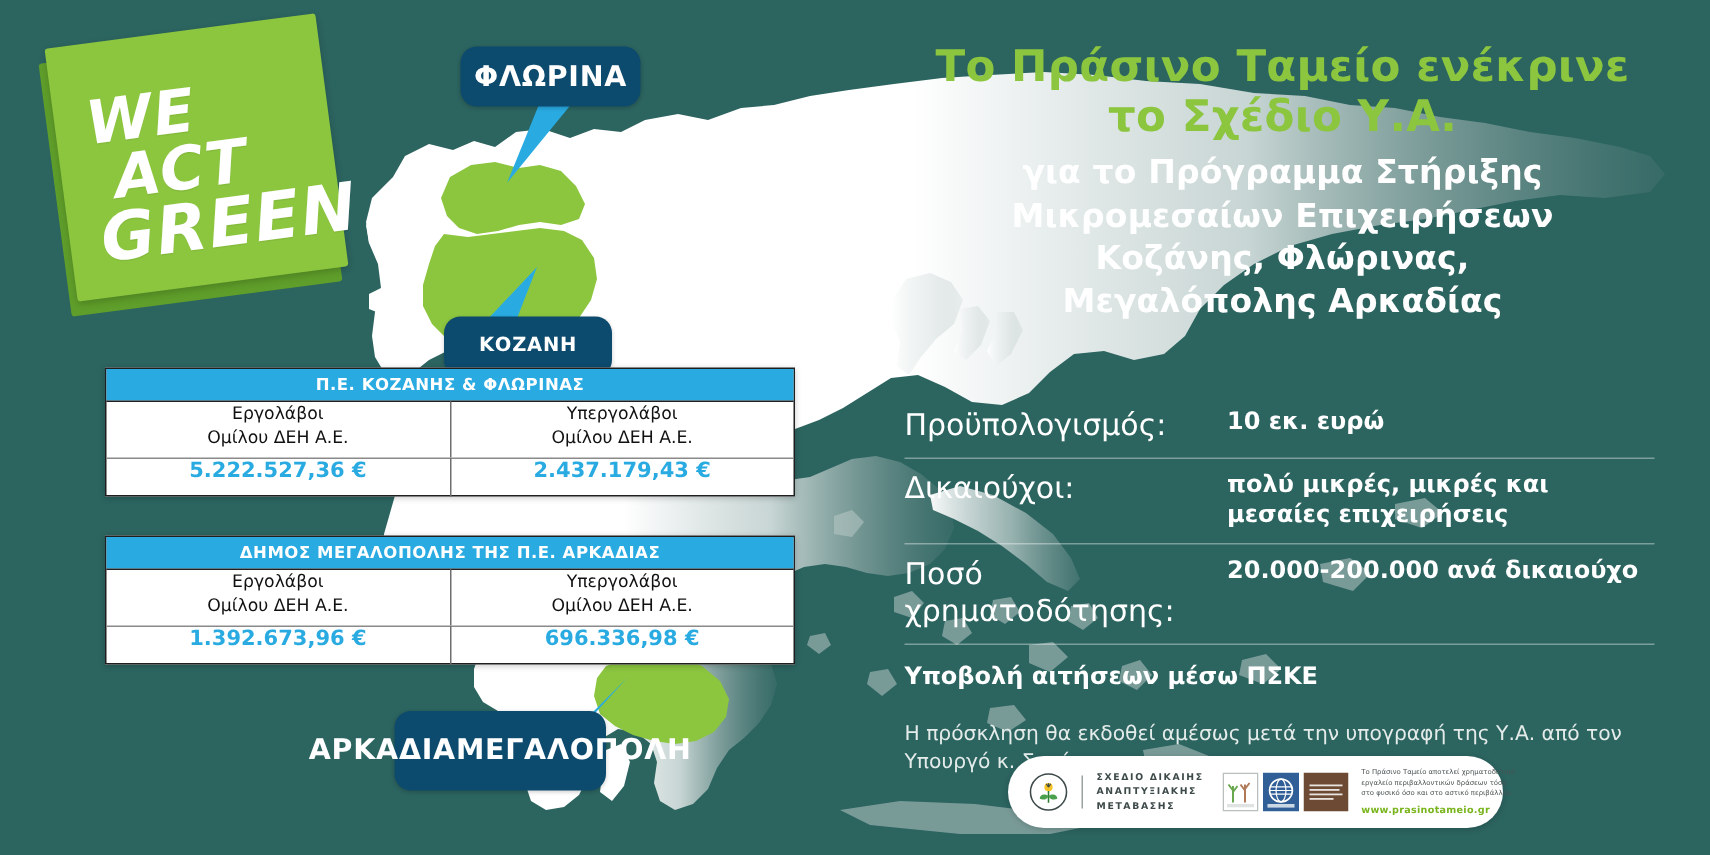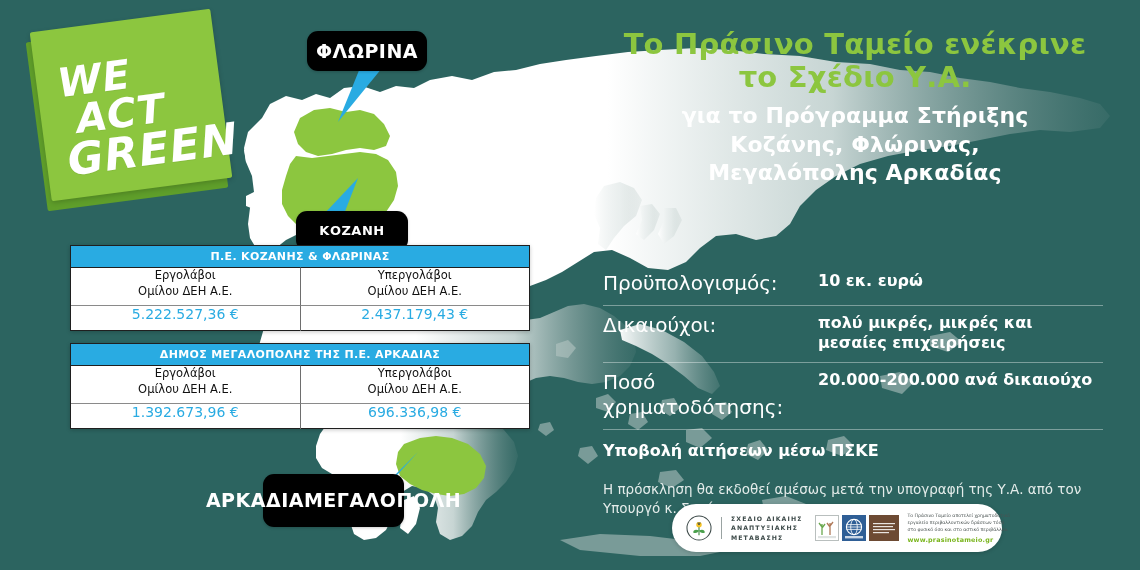--- a/index.html
+++ b/index.html
@@ -35,57 +35,57 @@
     display:flex;flex-direction:column;justify-content:center;
     padding-left:16px;box-sizing:border-box;
     text-shadow:0 1px 0 rgba(0,0,0,.05);
   }
   .logo-text .l1{font-size:40px;}
   .logo-text .l2{font-size:40px;padding-left:14px;}
   .logo-text .l3{font-size:44px;}
 
   
   .callout{
-    position:absolute;background:#000000;border-radius:11px;
+    position:absolute;background:#0c4a6e;border-radius:11px;
     color:#fff;font-weight:bold;text-align:center;
     display:flex;align-items:center;justify-content:center;
     box-shadow:0 1px 3px rgba(0,0,0,.2);line-height:1.08;
     letter-spacing:.5px;z-index:6;
   }
   .tail{position:absolute;z-index:5;}
   .tail svg{display:block;overflow:visible;}
 
   #callout-florina{left:307px;top:31px;width:120px;height:40px;font-size:19px;}
   #callout-kozani{left:296px;top:211px;width:112px;height:40px;font-size:13px;}
   #callout-arkadia{left:263px;top:474px;width:141px;height:53px;font-size:19px;flex-direction:row;}
 
   
   .tbl{
     position:absolute;background:#ffffff;border:1px solid #1f1f1f;
     box-sizing:border-box;z-index:7;
     box-shadow:0 1px 4px rgba(0,0,0,.22);
   }
   #table-kozani-florina{left:70px;top:245px;width:460px;height:86px;}
-  #table-megalopoli{left:70px;top:343px;width:460px;height:86px;}
+  #table-megalopoli{left:70px;top:357px;width:460px;height:86px;}
   .tbl .thead{
     background:#29abe2;color:#ffffff;font-weight:bold;font-size:11px;
     height:21px;display:flex;align-items:center;justify-content:center;
     letter-spacing:.35px;
   }
   .tbl .trow{display:flex;}
   .tbl .tcell{
     flex:1;display:flex;align-items:flex-start;justify-content:center;
     text-align:center;box-sizing:border-box;
   }
   .tbl .trow-head .tcell{
     height:38px;color:#111;font-size:11.5px;line-height:1.38;
     border-top:1px solid #1f1f1f;
   }
   .tbl .trow-val .tcell{
-    height:26px;color:#29abe2;font-weight:normal;font-size:14px;
+    height:26px;color:#29abe2;font-weight:bold;font-size:14px;
     border-top:1px solid #8a8a8a;
   }
   .tbl .tcell+.tcell{border-left:1px solid #6e6e6e;}
 
   
   .right{position:absolute;left:585px;top:0;width:540px;height:570px;z-index:8;}
   .headline{
     text-align:center;color:#8cc63f;font-weight:bold;
     font-size:29px;line-height:1.14;padding-top:28px;letter-spacing:.2px;
   }
@@ -341,20 +341,21 @@
 
   <div class="right">
 
     <div class="headline">
       <div>Το Πράσινο Ταμείο ενέκρινε</div>
       <div>το Σχέδιο Υ.Α.</div>
     </div>
 
     <div class="subhead">
       <div>για το Πρόγραμμα Στήριξης</div>
+      <div>Μικρομεσαίων Επιχειρήσεων</div>
       <div>Κοζάνης, Φλώρινας,</div>
       <div>Μεγαλόπολης Αρκαδίας</div>
     </div>
 
     <div class="info">
       <div class="info-row">
         <div class="k">Προϋπολογισμός:</div>
         <div class="v">10 εκ. ευρώ</div>
       </div>
       <div class="info-row">

